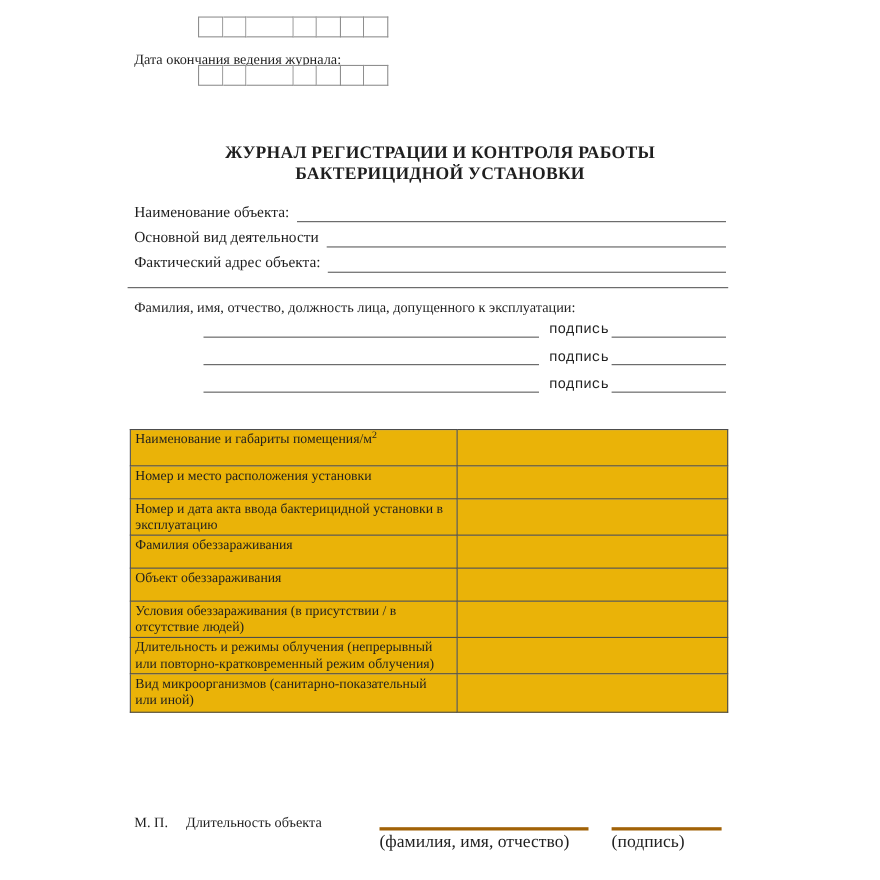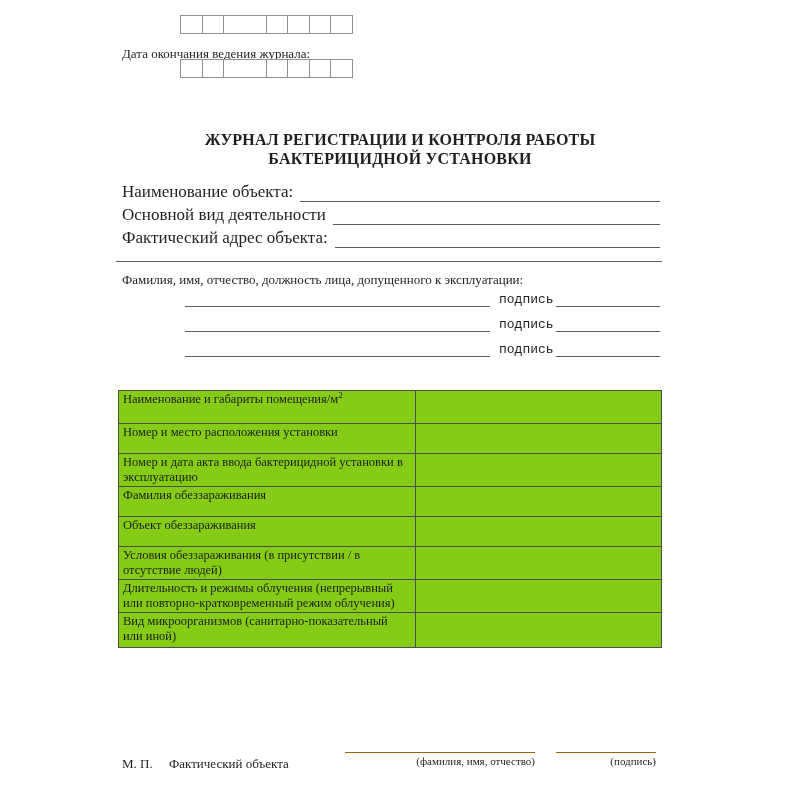--- a/index.html
+++ b/index.html
@@ -14,42 +14,42 @@
   .lbl { position:absolute; font-size:13px; white-space:nowrap; }
 
   .boxes { position:absolute; left:180px; width:173px; height:19px; display:flex; }
   .boxes .cell { border:1px solid #8f8f8f; border-left:none; background:#ffffff; }
   .boxes .cell:first-child { border-left:1px solid #8f8f8f; }
 
   .title { position:absolute; top:130px; left:0; width:800px; text-align:center;
            font-size:16px; font-weight:bold; line-height:19px; letter-spacing:.2px; }
 
   .field-row { position:absolute; left:122px; width:538px; height:17px;
-               display:flex; align-items:flex-end; font-size:17px; white-space:nowrap; }
+               display:flex; align-items:flex-end; font-size:14px; white-space:nowrap; }
   .field-row .line { flex:1; margin-left:7px; border-bottom:1px solid #5c5c5c; height:100%; }
 
   .hr-line { position:absolute; left:116px; width:546px; height:16px; border-bottom:1px solid #5c5c5c; }
 
   .sig-row { position:absolute; left:185px; width:475px; height:15px;
              display:flex; align-items:flex-end; font-size:13px; }
   .sig-row .l1 { width:305px; border-bottom:1px solid #5c5c5c; height:100%; }
   .sig-row .sig-word { margin:0 2px 0 9px; line-height:15px;font-family:Liberation Mono, monospace; }
   .sig-row .l2 { flex:1; border-bottom:1px solid #5c5c5c; height:100%; }
 
   table.props { position:absolute; left:118px; top:390px; width:544px;
                 border-collapse:collapse; font-size:12.5px; }
   table.props td { border:1px solid #4d4d4d; vertical-align:top;
-                   padding:1px 8px 1px 4px; line-height:15px; background:#84cc16; }
+                   padding:1px 8px 1px 4px; line-height:15px; background:#eab308; }
   table.props td.k { width:297px; }
   table.props td.v { width:247px; }
   table.props sup { font-size:9px; vertical-align:super; line-height:0; }
 
-  .footer-lbl { position:absolute; top:756px; font-size:13px; white-space:nowrap; }
-  .sig-group { position:absolute; border-top:1px solid #a16207; text-align:right;
-               font-size:11px; padding-top:2px; white-space:nowrap; }
+  .footer-lbl { position:absolute; top:740px; font-size:13px; white-space:nowrap; }
+  .sig-group { position:absolute; border-top:3px solid #a16207; text-align:left;
+               font-size:16px; padding-top:2px; white-space:nowrap; }
   .sig-group.name { top:752px; left:345px; width:190px; }
   .sig-group.stamp { top:752px; left:556px; width:100px; }
 </style>
 </head>
 <body>
 
 <div class="page">
 
   <div class="boxes" style="top:15px;">
       <div class="cell" style="flex: 1 1 0px;"></div>
@@ -145,21 +145,21 @@
           <td class="v"></td>
         </tr>
         <tr style="height: 35px;">
           <td class="k">Вид микроорганизмов (санитарно-показательный или иной)</td>
           <td class="v"></td>
         </tr>
       </tbody>
   </table>
 
   <div class="footer-lbl" style="left:122px;">М. П.</div>
-  <div class="footer-lbl" style="left:169px;">Фактический объекта</div>
+  <div class="footer-lbl" style="left:169px;">Длительность объекта</div>
 
   <div class="sig-group name">
     <span>(фамилия, имя, отчество)</span>
   </div>
   <div class="sig-group stamp">
     <span>(подпись)</span>
   </div>
 
 </div>
 

